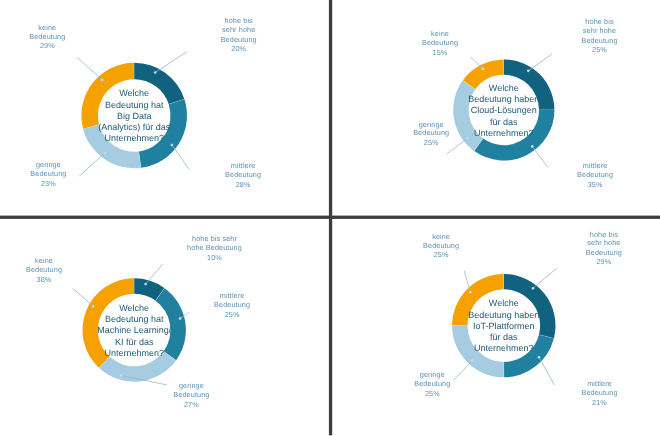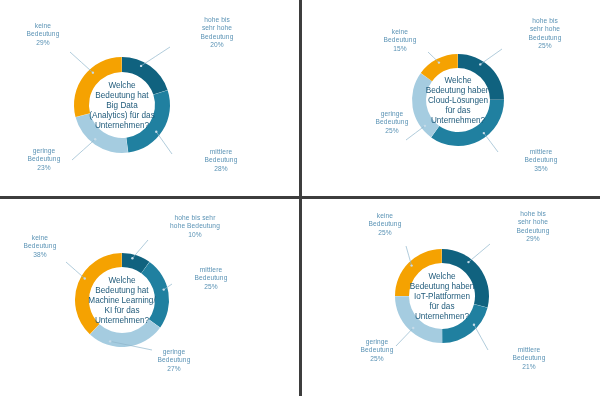--- a/index.html
+++ b/index.html
@@ -38,21 +38,21 @@
     background: #3d3d3d;
   }
   .quadrant {
     position: absolute;
     width: 300px;
     height: 198px;
   }
   .q1 { left: 0;   top: 2px; padding-left: 16px; }
   .q2 { left: 300px; top: 0; border-radius: 28px; }
   .q3 { left: 0;   top: 202px; }
-  .q4 { left: 284px; top: 198px; }
+  .q4 { left: 300px; top: 198px; }
 
   .donut-wrap {
     position: absolute;
     width: 300px;
     height: 198px;
     left: 0;
     top: 0;
   }
   svg.donut-svg {
     position: absolute;

